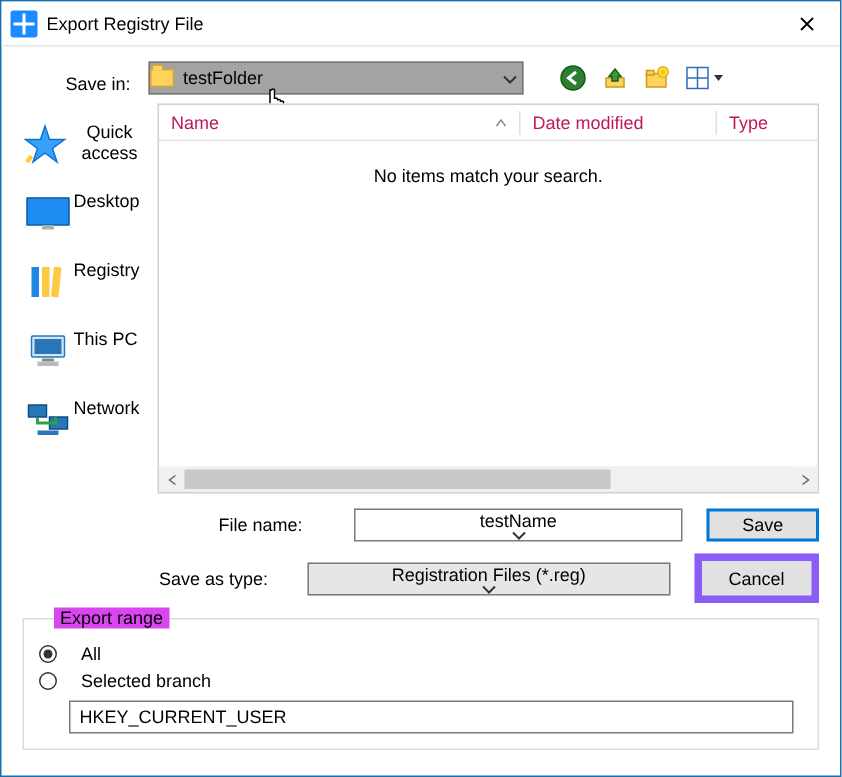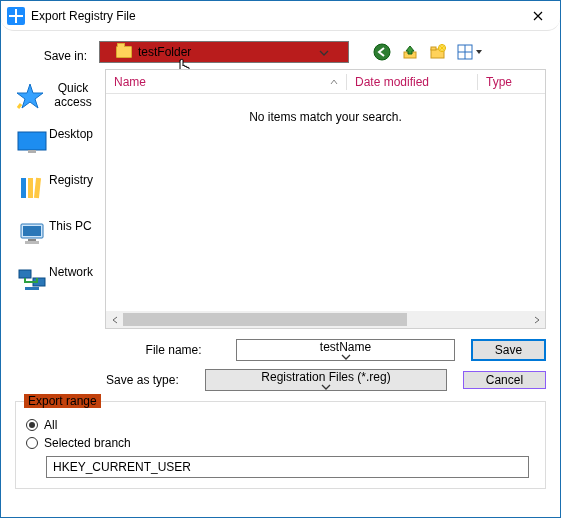--- a/index.html
+++ b/index.html
@@ -1,27 +1,27 @@
 <!DOCTYPE html>
 <html><head>
 <meta charset="utf-8">
 <style>
   * { box-sizing: border-box; font-family: "Segoe UI", Tahoma, sans-serif; font-size: 12px; }
   body { margin: 0; background: #ffffff; width: 561px; height: 518px; border: 1px solid #1a6fb0; overflow: hidden; }
-  .titlebar { height: 30px; background: #fff; display: flex; align-items: center; padding: 0 0 0 6px; border-bottom: 1px solid #e5e5e5; border-radius: 13px; }
+  .titlebar { height: 30px; background: #fff; display: flex; align-items: center; padding: 0 0 0 6px; border-bottom: 1px solid #e5e5e5; }
   .titlebar .icon-box { width: 18px; height: 18px; background:#1a8cff; position:relative; border-radius:2px; margin-right:6px; }
   .titlebar .icon-box::before, .titlebar .icon-box::after { content:""; position:absolute; background:#fff; }
   .titlebar .icon-box::before { left:8px; top:2px; width:2px; height:14px; }
   .titlebar .icon-box::after { left:2px; top:8px; width:14px; height:2px; }
   .titlebar .title { flex:1; color:#000; }
   .titlebar .close { width:45px; height:29px; display:flex; align-items:center; justify-content:center; }
   .titlebar .close svg { width:10px; height:10px; }
   .toprow { display:flex; align-items:flex-end; padding:10px 14px 6px 14px; gap:6px; }
   .toprow .label { width:78px; text-align:right; padding-right:6px; }
-  .toprow .combo { flex:0 0 250px; height:22px; border:1px solid #777; background:#b91c1c; display:flex; align-items:center; padding:0 16px; position:relative; }
+  .toprow .combo { flex:0 0 250px; height:22px; border:1px solid #777; background:#a3a3a3; display:flex; align-items:center; padding:0 0; position:relative; }
   .toprow .combo .folder-ic { width:16px; height:12px; background:#ffd25a; border:1px solid #d8a92f; border-radius:1px; margin-right:6px; position:relative; }
   .toprow .combo .folder-ic::before { content:""; position:absolute; top:-4px; left:0; width:6px; height:3px; background:#ffd25a; border:1px solid #d8a92f; border-bottom:none; border-radius:1px 1px 0 0; }
   .toprow .combo .txt { flex:1; }
   .toprow .combo .chev { width:16px; text-align:center; color:#333; }
   .navic { width:22px; height:22px; display:flex; align-items:center; justify-content:center; }
   .content { display:flex; padding:0 14px; gap:4px; }
   .places { width:86px; display:flex; flex-direction:column; align-items:center; gap:2px; padding-top:6px; }
   .place { width:86px; display:flex; flex-direction:row; align-items:flex-start; padding:6px 0 8px 0; text-align:center; }
   .place .pic { width:34px; height:30px; display:flex; align-items:center; justify-content:center; }
   .filearea { flex:1; border:1px solid #d0d0d0; border-top:1px solid #d0d0d0; background:#fff; position:relative; min-height:260px;}
@@ -31,26 +31,26 @@
   .empty { text-align:center; color:#000; padding-top:16px; }
   .hscroll { position:absolute; bottom:0; left:0; right:0; height:17px; background:#f0f0f0; display:flex; align-items:center; }
   .hscroll .arrow { width:17px; height:17px; display:flex; align-items:center; justify-content:center; color:#555;}
   .hscroll .track { flex:1; height:17px; background:#f0f0f0; position:relative;}
   .hscroll .thumb { position:absolute; left:0; top:2px; height:13px; width:70%; background:#c8c8c8; }
   .formrow { display:flex; align-items:center; padding:4px 14px; gap:8px; }
   .formrow .flabel { width:86px; padding-left:0; }
   .formrow .field-wrap { margin-left:8px; }
   .formrow .combo2 { height:22px; border:1px solid #7a7a7a; background:#fff; display:flex; align-items:center; padding:0 6px;flex-direction:column; }
   .formrow .combo2 .txt { flex:1; }
-  .formrow .btn { width:86px; height:18px; background:#e1e1e1; border:1px solid #8b5cf6; display:flex; align-items:center; justify-content:center;}
+  .formrow .btn { width:86px; height:33px; background:#e1e1e1; border:5px solid #8b5cf6; display:flex; align-items:center; justify-content:center;}
   .formrow .btn.primary { border:2px solid #0078d7; padding:0; height:22px;}
   .formrow .combo2.grey { background:#e6e6e6; }
   .group { margin:6px 14px 12px 14px; position:relative; padding:12px 10px 10px 10px; border:1px solid #dcdcdc;}
-  .group .legend { position:absolute; top:-8px; left:8px; background:#c2410c; padding:0 4px; }
-  .radio-row { display:flex; align-items:center; gap:6px; margin:4px 0; }
+  .group .legend { position:absolute; top:-8px; left:20px; background:#d946ef; padding:0 4px; }
+  .radio-row { display:flex; align-items:center; gap:16px; margin:4px 0; }
   .radio { width:12px; height:12px; border:1px solid #333; border-radius:50%; display:inline-flex; align-items:center; justify-content:center;}
   .radio.checked::after { content:""; width:6px; height:6px; background:#333; border-radius:50%; }
   .branch-input { margin:6px 0 0 20px; height:22px; border:1px solid #7a7a7a; padding:2px 6px; width:calc(100% - 26px); background:#fff; display:flex; align-items:center;}
   .cursor-hand { position:absolute; pointer-events:none; }
 </style>
 </head>
 <body>
 
 <div class="titlebar">
   <div class="icon-box"></div>

